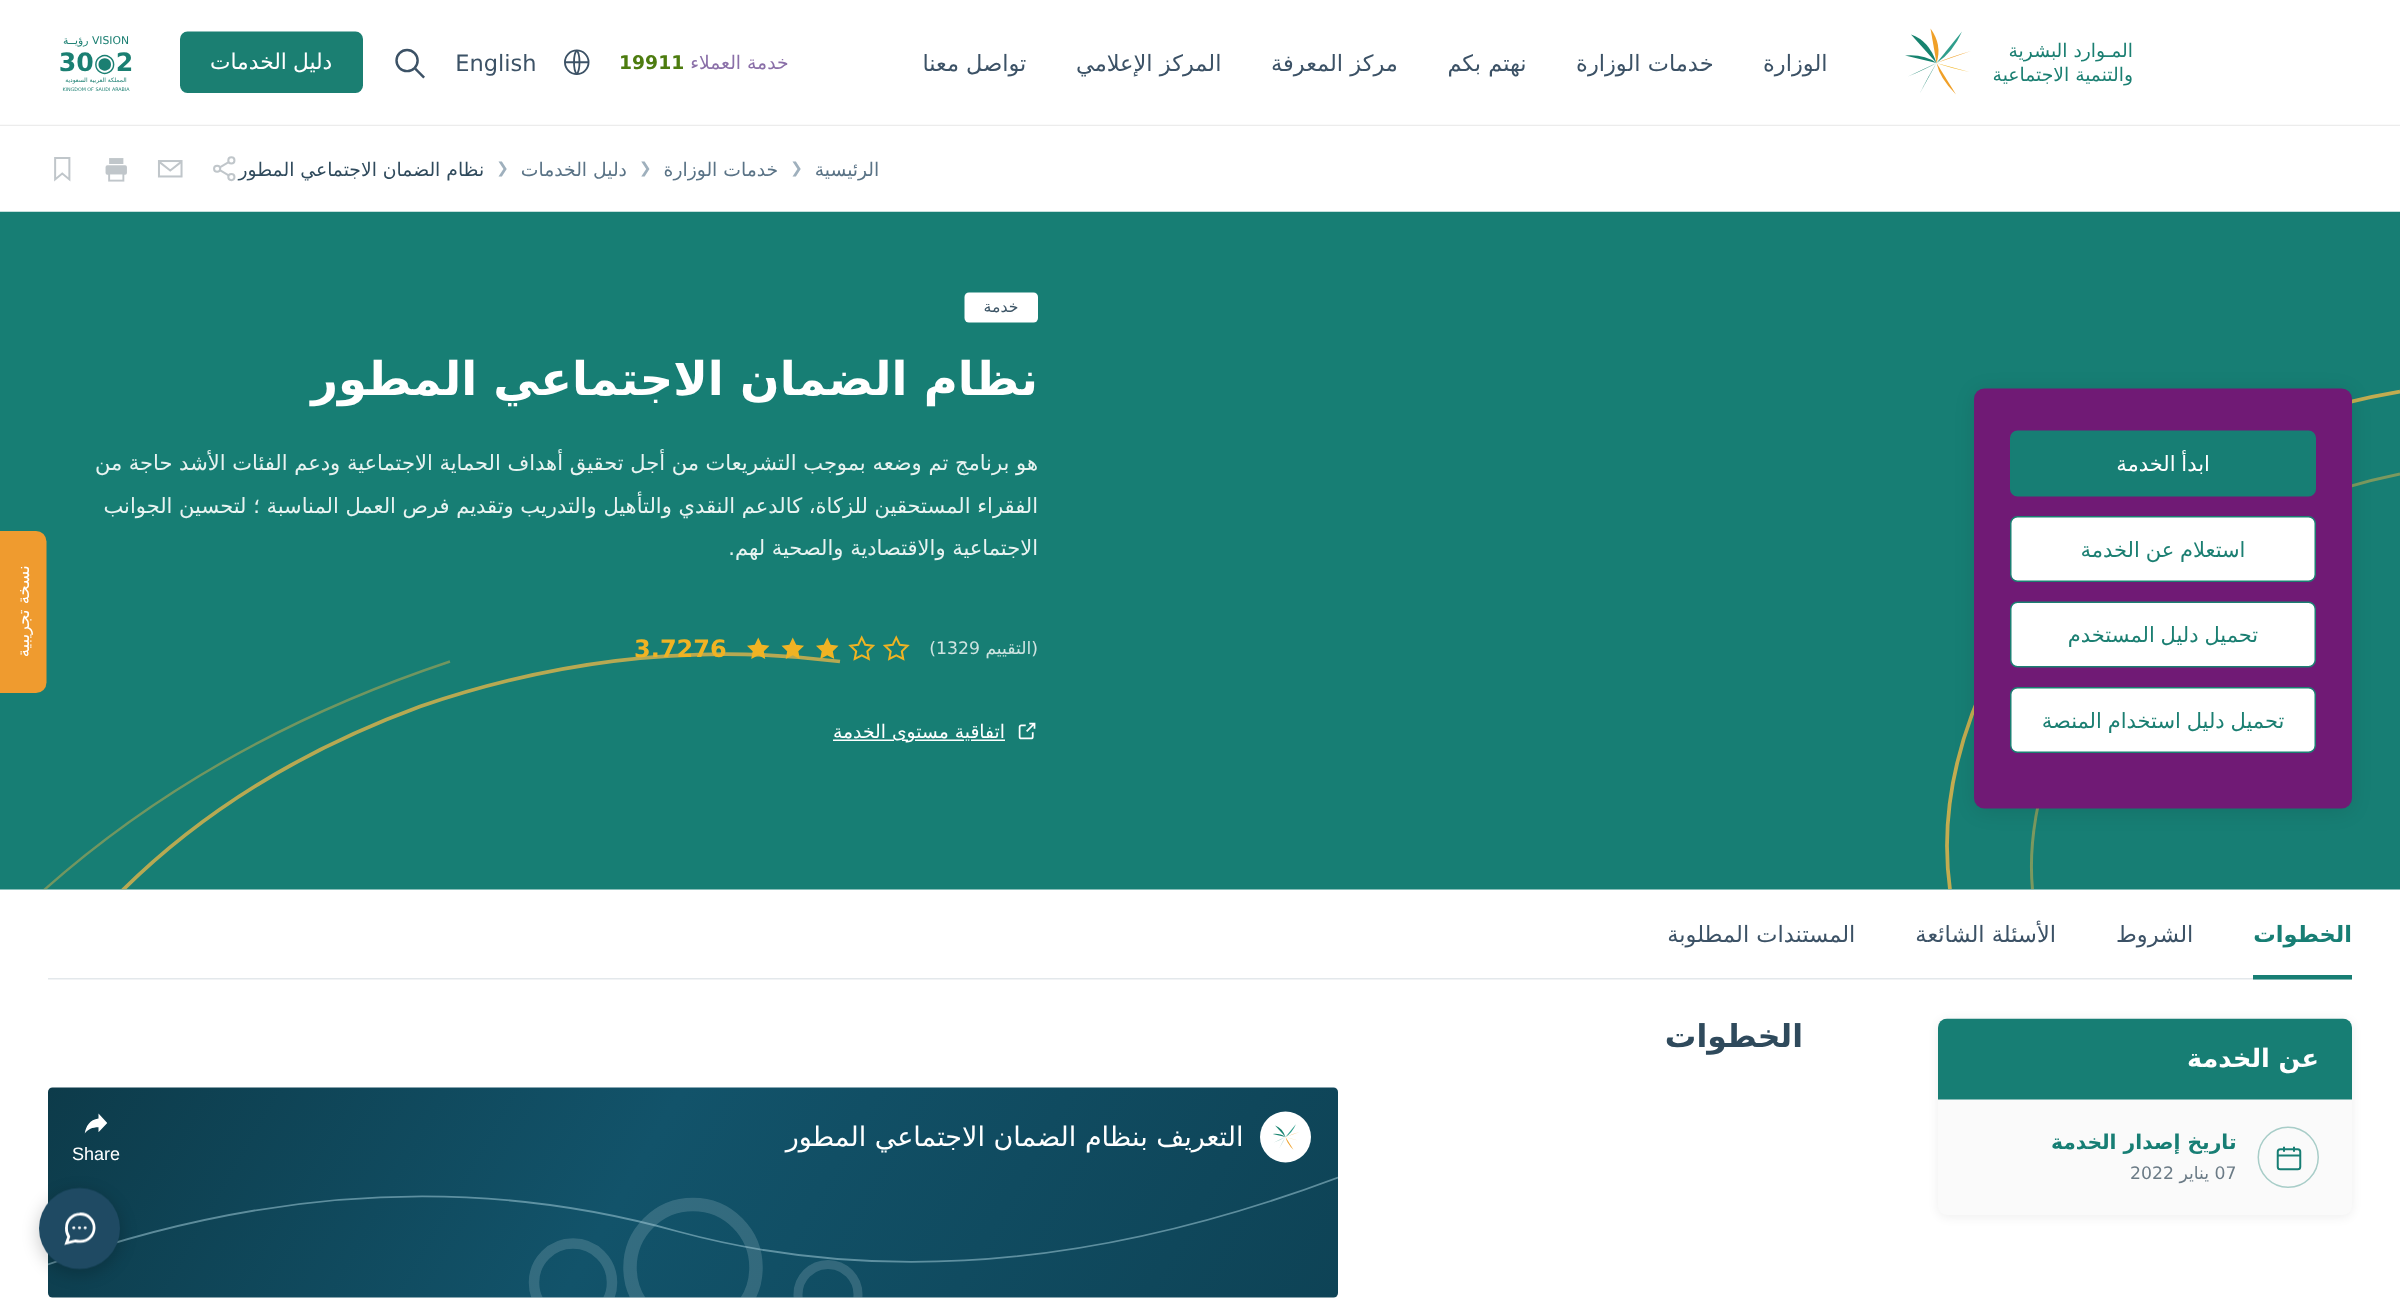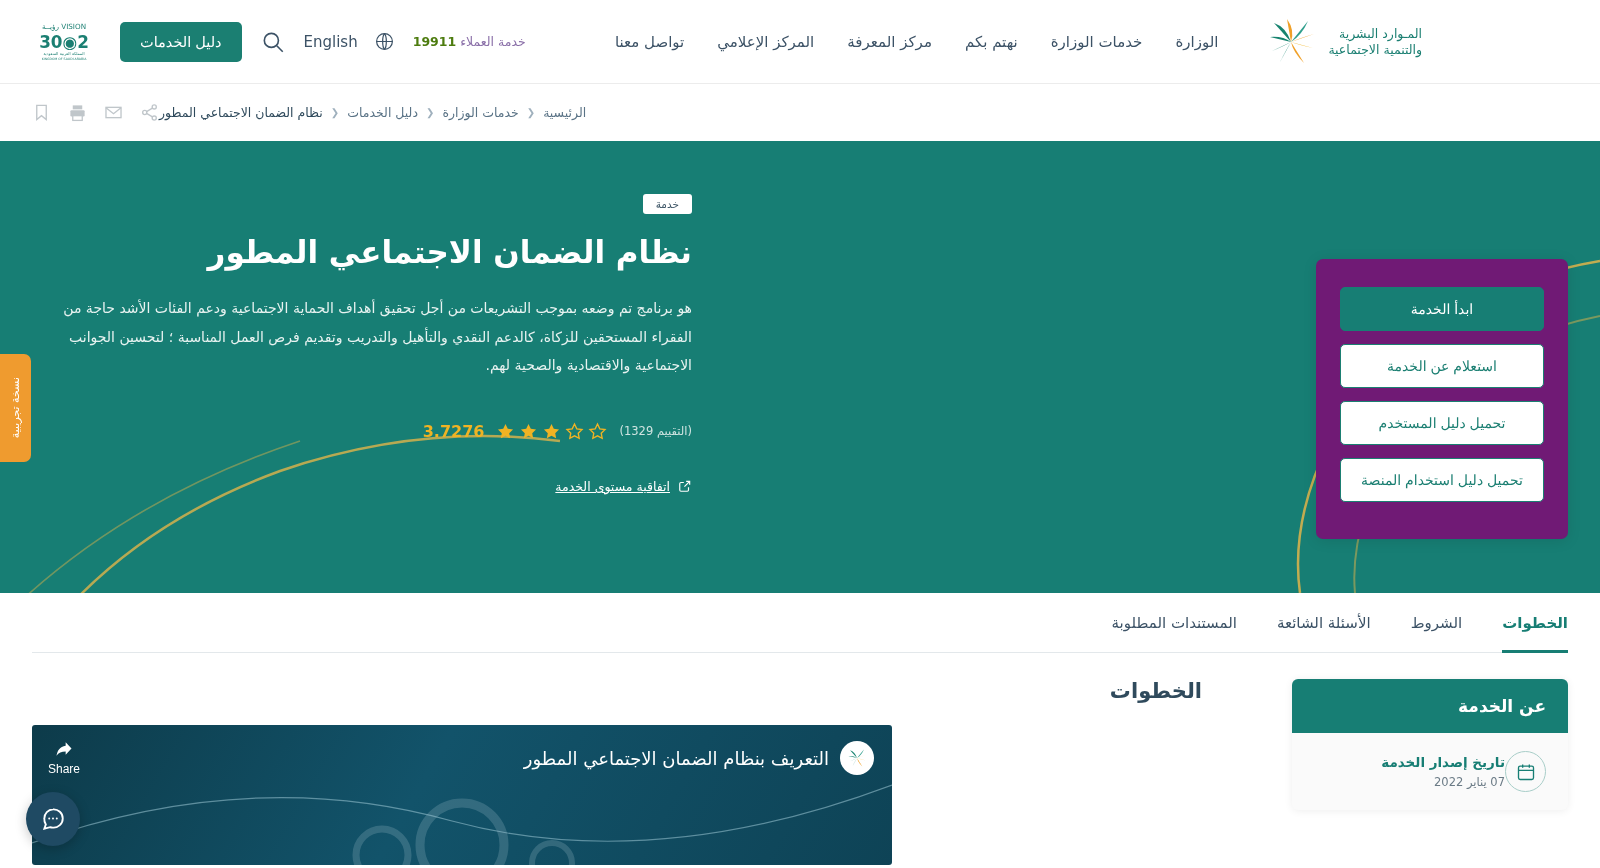--- a/index.html
+++ b/index.html
@@ -144,21 +144,21 @@
 
   .aside { width:276px; }
   .about-card {
     border-radius:6px; overflow:hidden; box-shadow:0 1px 8px rgba(0,0,0,.07);
     background:#fafafa;
   }
   .about-head {
     background:#177e74; color:#fff; font-size:17px; font-weight:700;
     padding:17px 22px; text-align:right;
   }
-  .about-row { display:flex; align-items:center; gap:0; padding:18px 22px; }
+  .about-row { display:flex; align-items:center; gap:14px; padding:18px 22px; }
   .about-ico {
     width:41px; height:41px; border-radius:50%; border:1.5px solid #a8cdc8;
     display:flex; align-items:center; justify-content:center; flex:none;
   }
   .about-txt { text-align:right; flex:1; }
   .about-lbl { font-size:13.5px; color:#177e74; font-weight:700; margin-bottom:5px; }
   .about-val { font-size:11.5px; color:#6b7b86; }
 
   .chat-fab {
     position:fixed; bottom:22px; left:26px; width:54px; height:54px; border-radius:50%;

